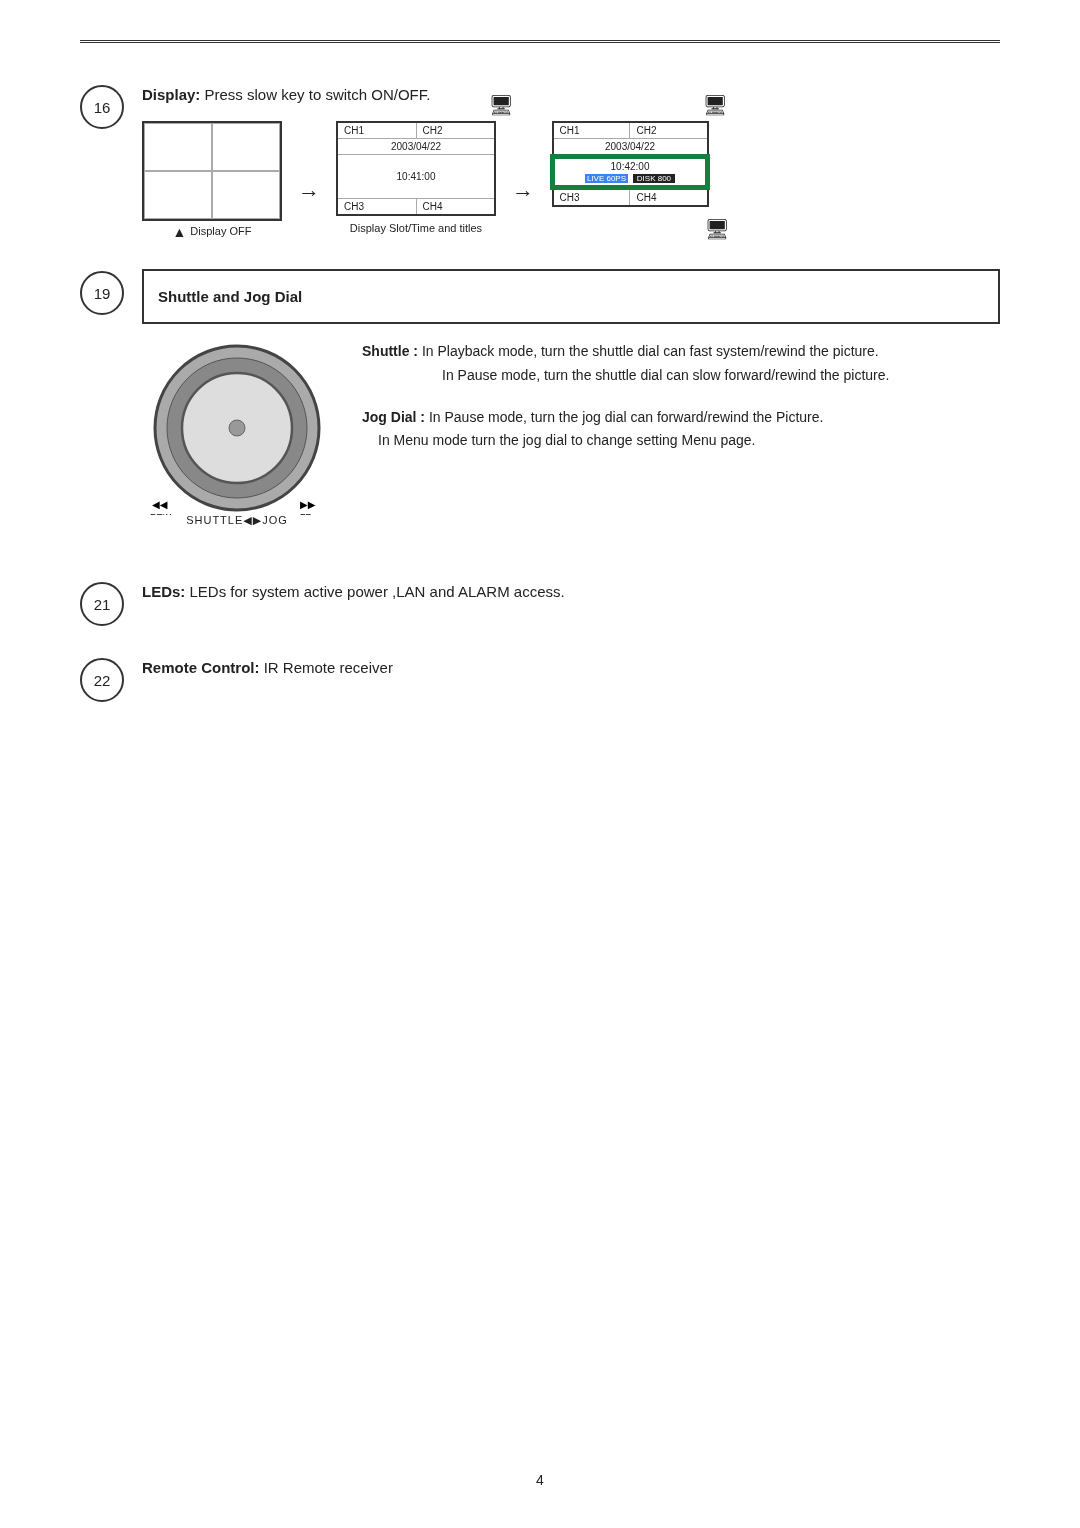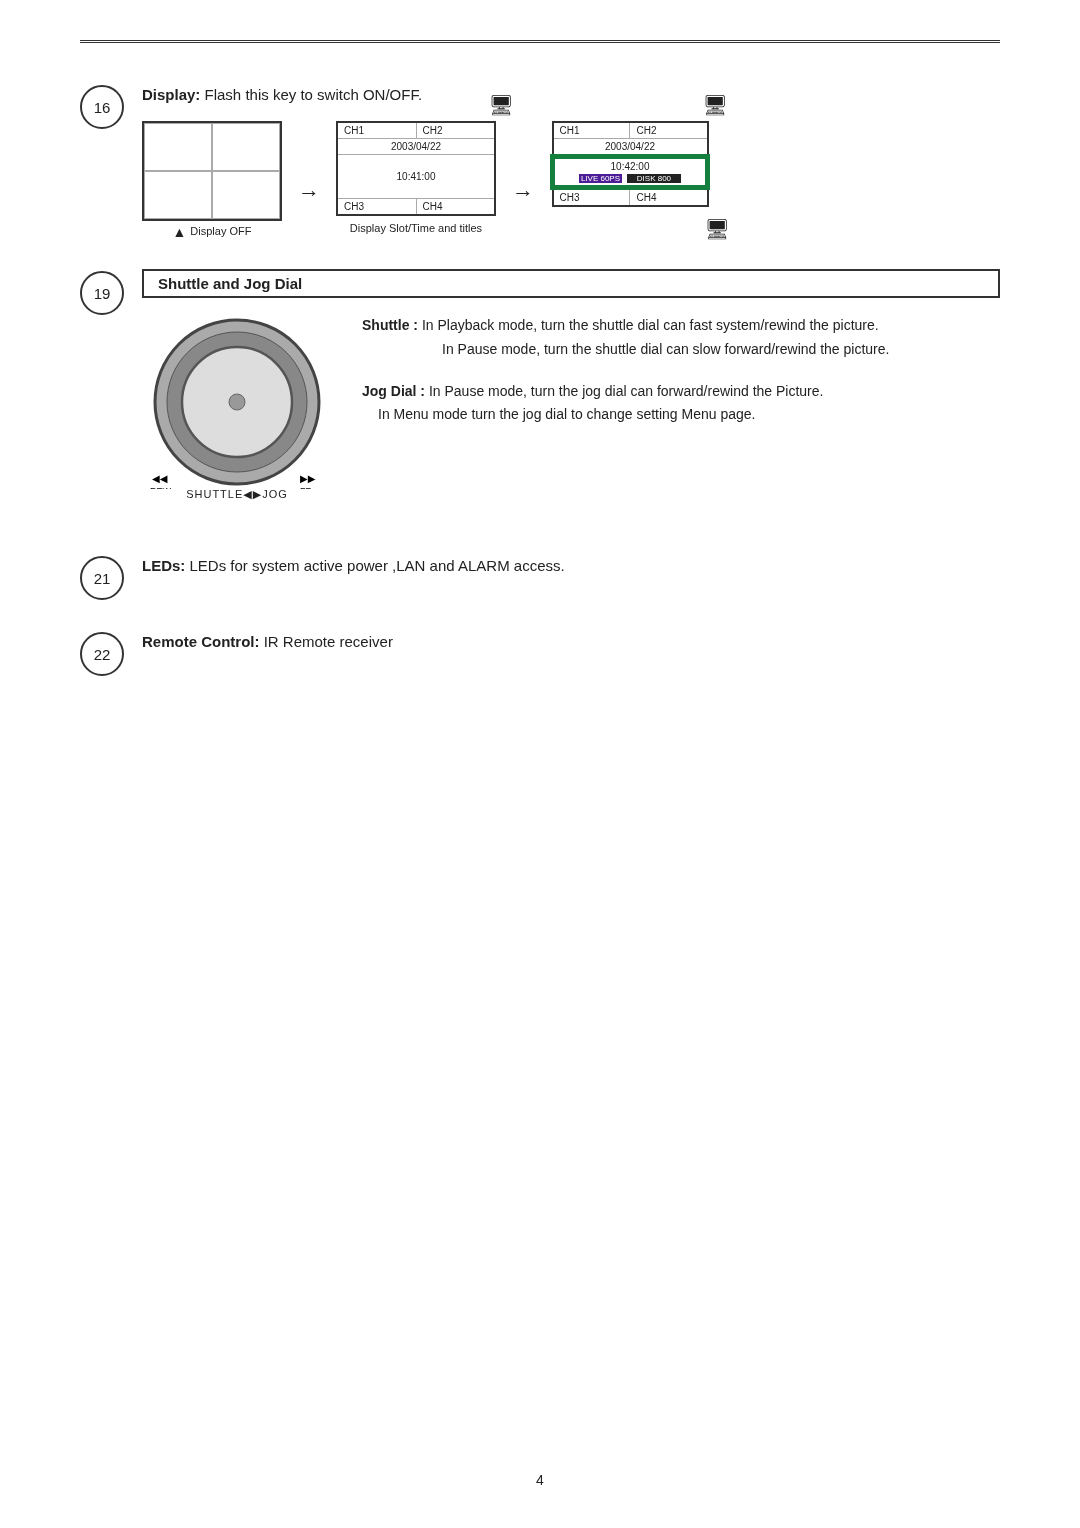--- a/index.html
+++ b/index.html
@@ -102,21 +102,21 @@
     }
 
     
     .shuttle-section-content {
       display: flex;
       flex-direction: column;
     }
     .shuttle-label-box {
       border: 2px solid #333;
       display: inline-block;
-      padding: 4px 14px;
+      padding: 17px 14px;
       font-size: 15px;
       font-weight: bold;
       margin-bottom: 16px;
     }
     .shuttle-diagram-area {
       display: flex;
       align-items: flex-start;
       gap: 30px;
     }
     .shuttle-descriptions {
@@ -166,21 +166,21 @@
 <body>
 
 <div class="page">
   <hr class="top-rule">
 
   <div class="section">
     <div class="circle-num">16</div>
     <div class="section-content">
       <div class="section-text">
         <span class="bold">Display:</span>
-        <span>Flash this key to switch ON/OFF.</span>
+        <span>Press slow key to switch ON/OFF.</span>
       </div>
 
       <div class="display-diagrams">
 
         <div class="diag-group">
           <div class="diagram-box display-off-box">
             <div class="inner-grid">
               <div></div>
               <div></div>
               <div></div>
@@ -231,22 +231,22 @@
                 <td style="border:1px solid #aaa;padding:2px 6px;font-size:10px;">CH1</td>
                 <td style="border:1px solid #aaa;padding:2px 6px;font-size:10px;">CH2</td>
               </tr>
               <tr>
                 <td colspan="2" style="border:1px solid #aaa;padding:2px 6px;text-align:center;font-size:10px;">2003/04/22</td>
               </tr>
               <tr>
                 <td colspan="2" style="border:5px solid #15803d;padding:2px 6px;text-align:center;font-size:10px;">
                   <span>10:42:00</span>
                   <br>
-                  <span style="background:#4c1d95;color:#fff;font-size:8px;padding:0 2px;">LIVE 60PS</span>
-                  <span style="background:#222;color:#fff;font-size:8px;padding:0 10px;margin-left:2px;">DISK 800</span>
+                  <span style="background:#3b82f6;color:#fff;font-size:8px;padding:0 2px;">LIVE 60PS</span>
+                  <span style="background:#222;color:#fff;font-size:8px;padding:0 4px;margin-left:2px;">DISK 800</span>
                 </td>
               </tr>
               <tr>
                 <td style="border:1px solid #aaa;padding:2px 6px;font-size:10px;">CH3</td>
                 <td style="border:1px solid #aaa;padding:2px 6px;font-size:10px;">CH4</td>
               </tr>
             </tbody>
               </table>
             <span class="monitor-bottom-right" style="font-size:20px;position:absolute;bottom:-34px;right:-20px;">🖥</span>
           </div>

